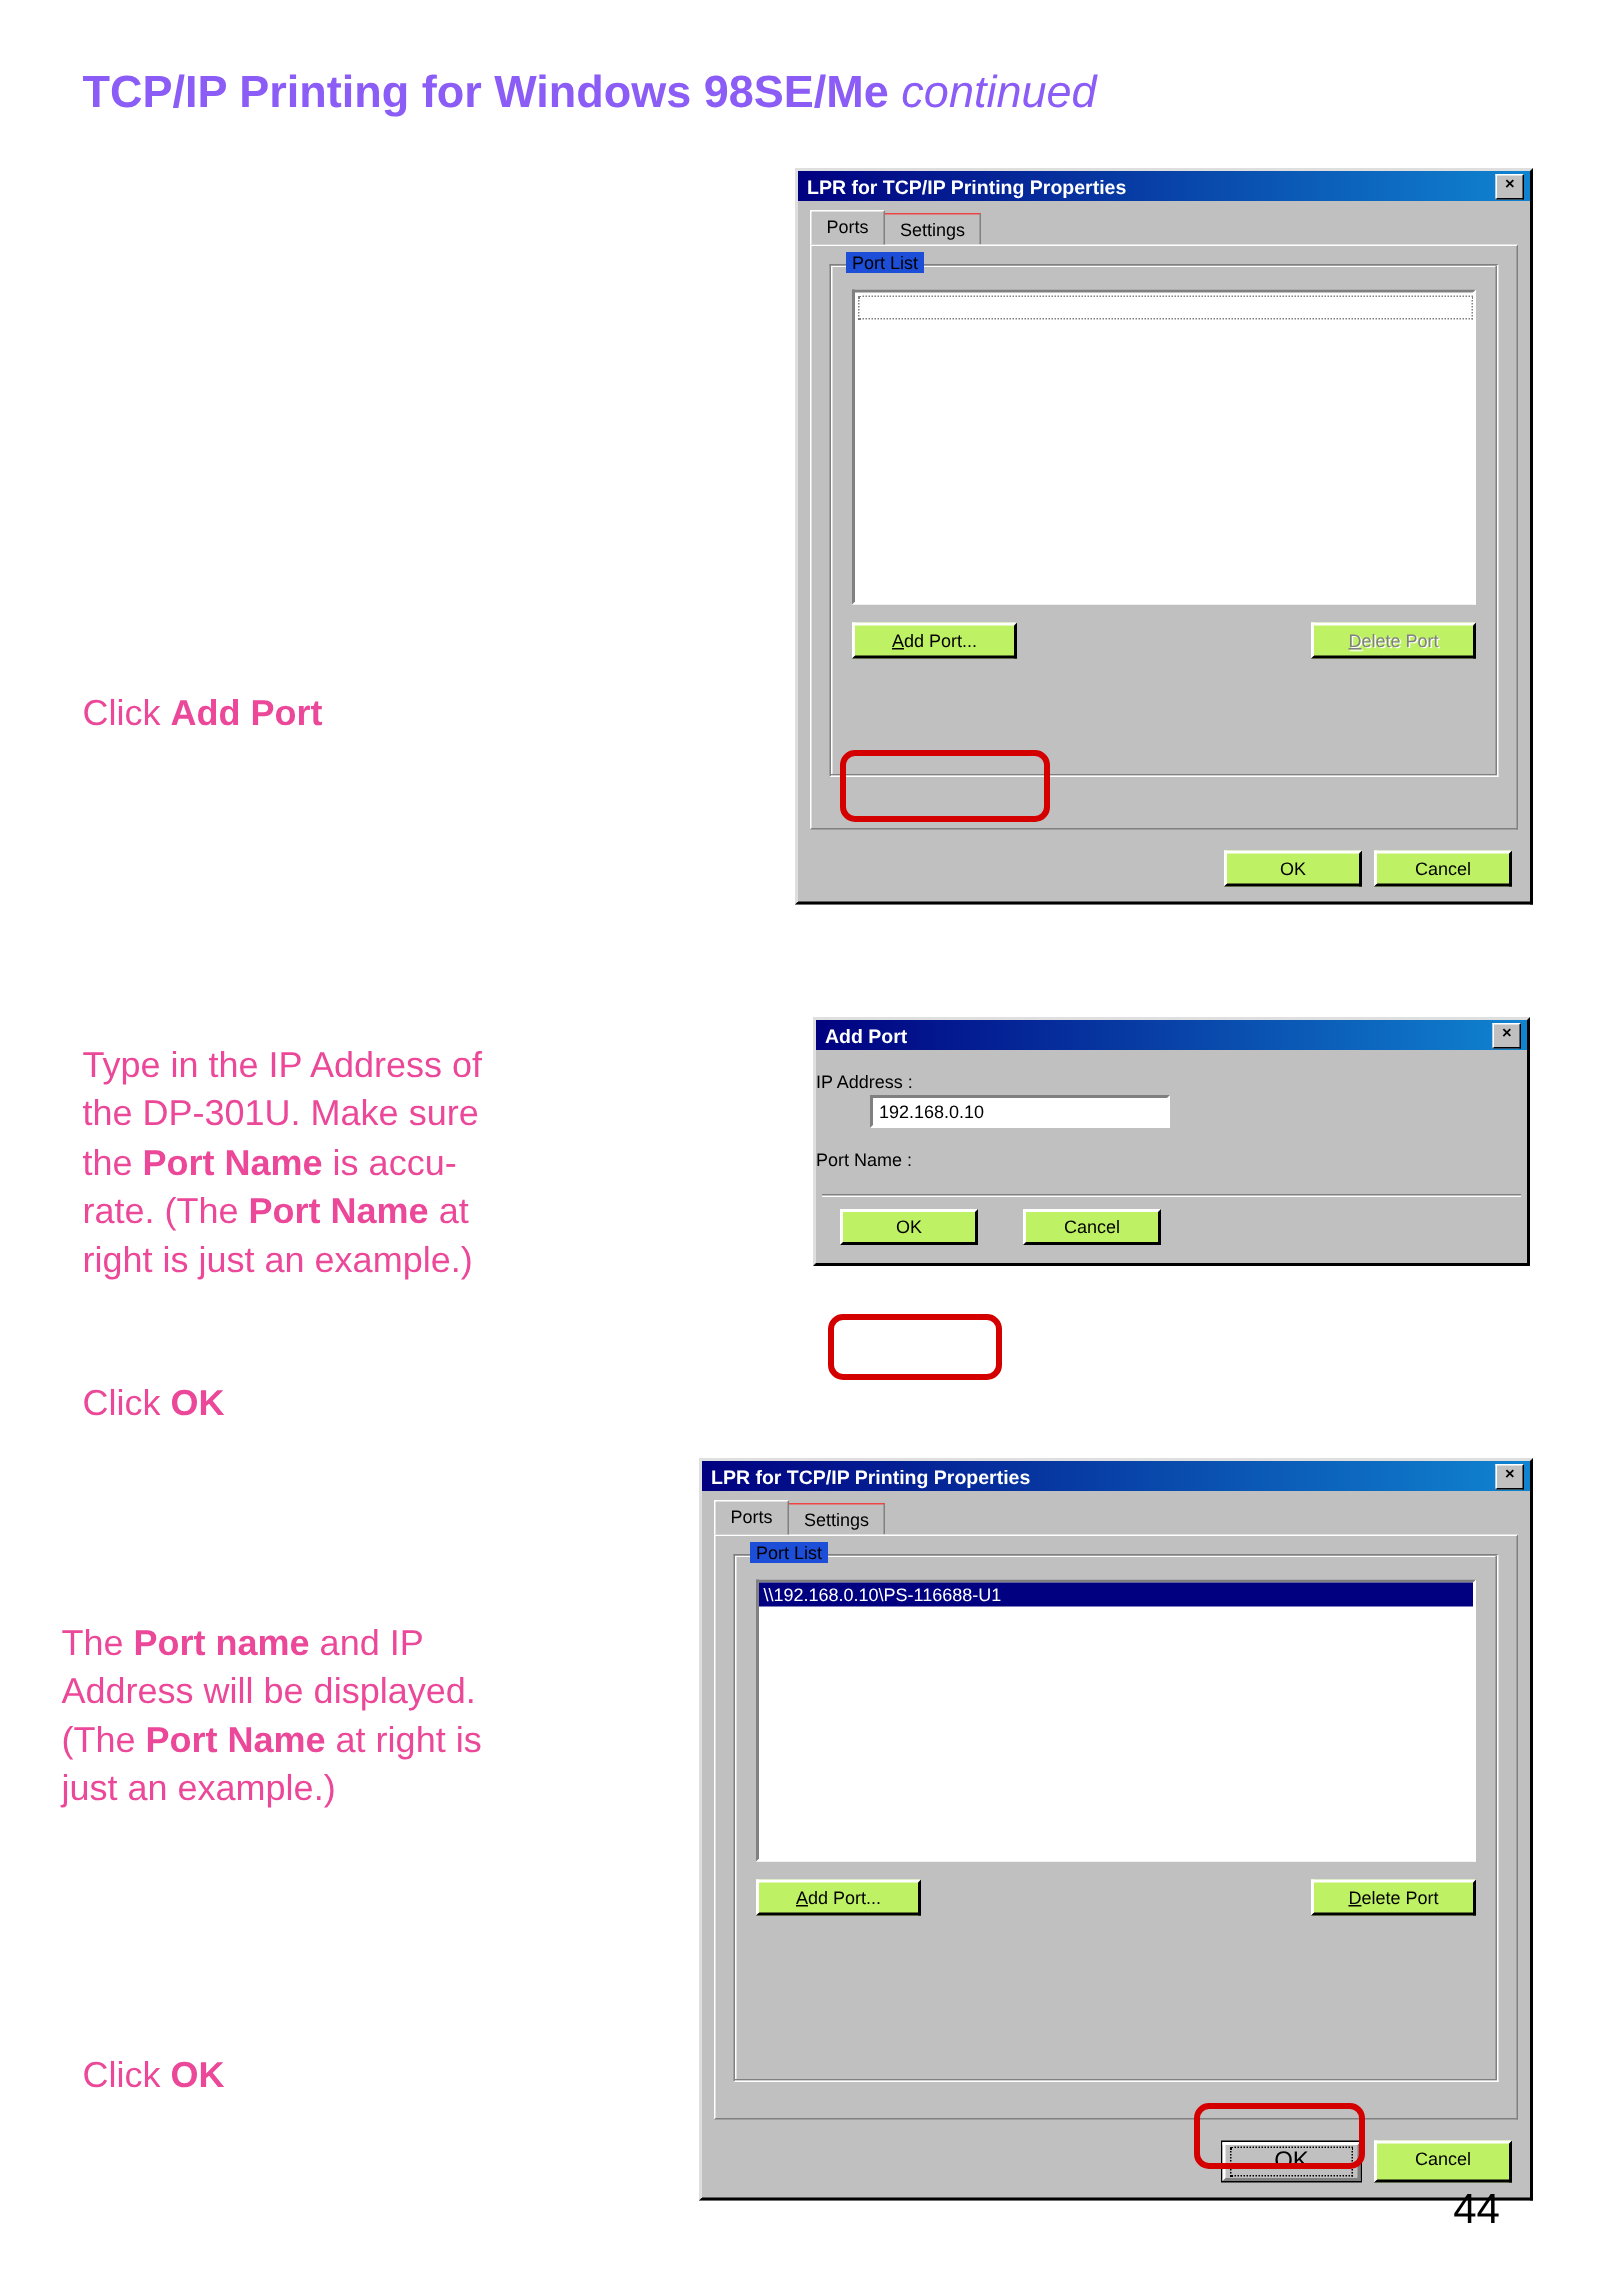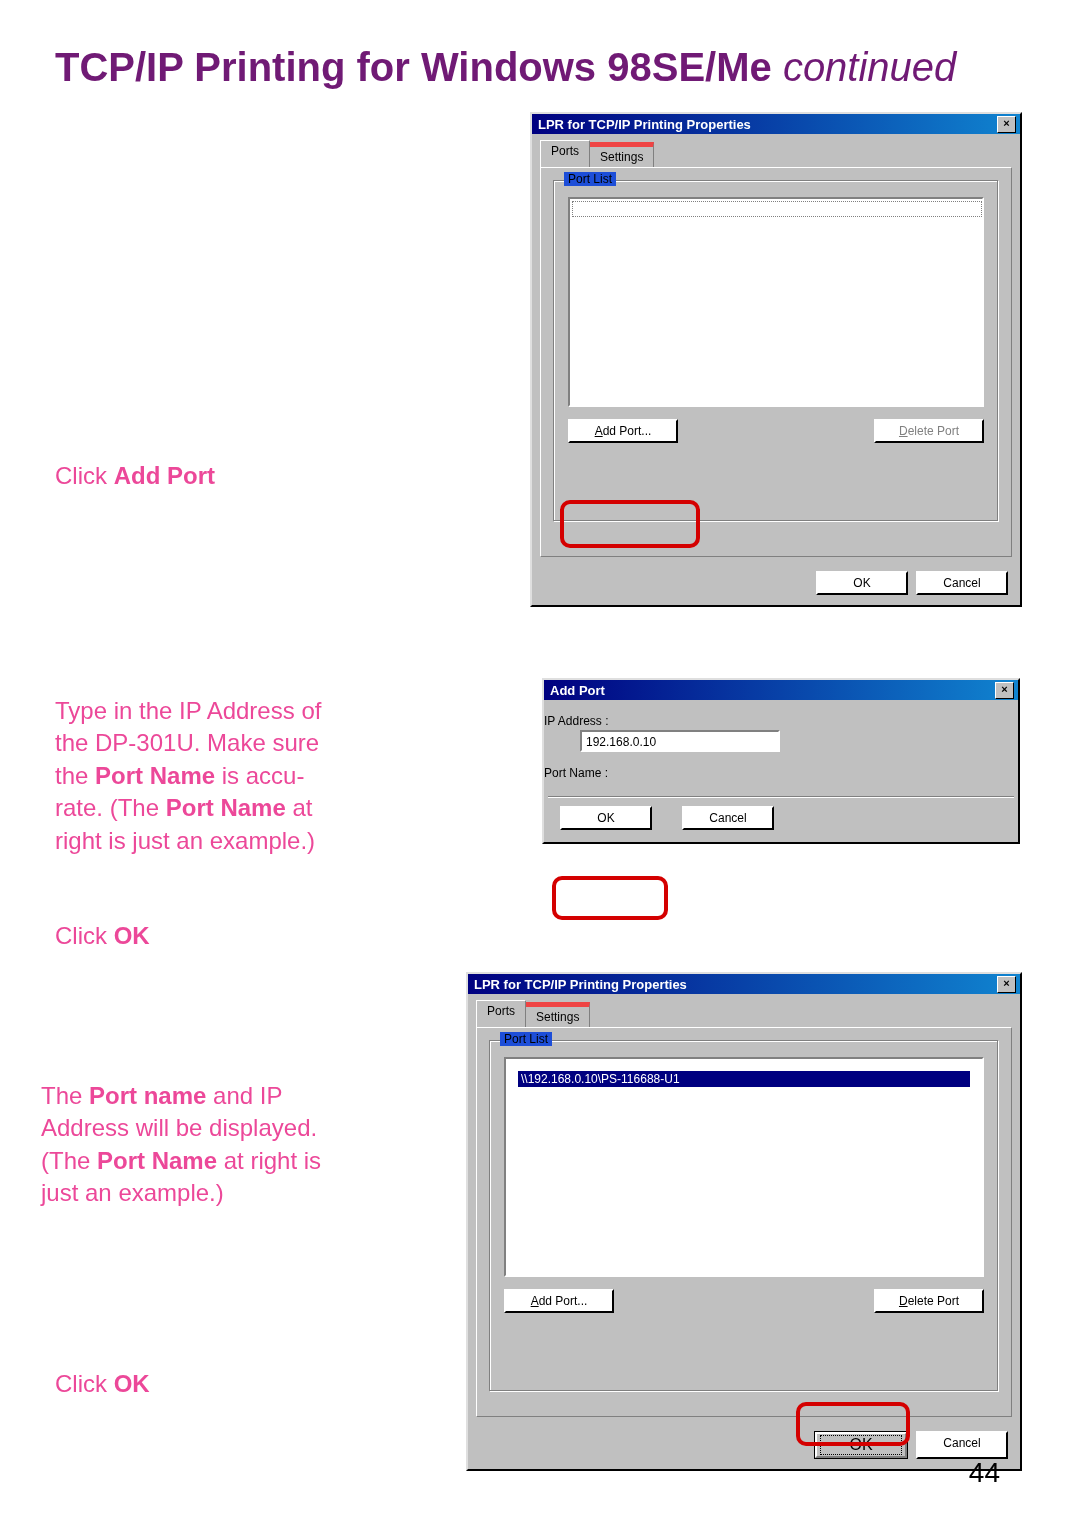--- a/index.html
+++ b/index.html
@@ -8,23 +8,23 @@
     width: 1080px;
     height: 1529px;
     background: #fff;
     font-family: Arial, Helvetica, sans-serif;
     position: relative;
   }
   .page-title {
     position: absolute;
     left: 55px;
     top: 45px;
-    font-size: 40px;
+    font-size: 30px;
     font-weight: bold;
-    color: #701a75;
+    color: #8b5cf6;
   }
   .page-title .cont {
     font-style: italic;
     font-weight: normal;
   }
   .instruction {
     position: absolute;
     font-size: 24px;
     color: #ec4899;
     line-height: 1.35;
@@ -83,21 +83,21 @@
     margin-right: -1px;
     cursor: pointer;
   }
   .tab.active {
     position: relative;
     z-index: 2;
     background: #c0c0c0;
   }
   .tab.inactive {
     margin-top: 2px;
-    border-top: 5px solid #ef4444;
+    border-top: 1px solid #ef4444;
   }
   .tab-panel {
     margin: 0 8px 8px 8px;
     border-top: 1px solid #fff;
     border-left: 1px solid #fff;
     border-right: 1px solid #808080;
     border-bottom: 1px solid #808080;
     background: #c0c0c0;
     padding: 12px;
     position: relative;
@@ -138,21 +138,21 @@
     font-size: 12px;
     padding: 1px 3px;
   }
   .listbox-dotted {
     width: 100%;
     height: 14px;
     border: 1px dotted #808080;
     margin-top: 0;
   }
   .btn98 {
-    background: #ffffff;
+    background: #bef264;
     border-top: 2px solid #fff;
     border-left: 2px solid #fff;
     border-right: 2px solid #000;
     border-bottom: 2px solid #000;
     font-size: 12px;
     padding: 3px 0;
     text-align: center;
     cursor: pointer;
     box-sizing: border-box;
   }
@@ -303,21 +303,21 @@
     <span class="title-text">LPR for TCP/IP Printing Properties</span>
     <div class="close-btn">×</div>
   </div>
   <div class="tab-row">
     <div class="tab active">Ports</div>
     <div class="tab inactive">Settings</div>
   </div>
   <div class="tab-panel" style="height:390px;">
     <div class="groupbox" style="height:320px;">
       <span class="groupbox-label">Port List</span>
-      <div class="sunken listbox" style="height:220px; padding:12px;">
+      <div class="sunken listbox" style="height:188px; padding:0;">
         <div class="listbox-item">\\192.168.0.10\PS-116688-U1</div>
       </div>
       <div class="btn-row">
         <div class="btn98 btn-wide"><span class="u">A</span><span>dd Port...</span></div>
         <div class="btn98 btn-wide"><span class="u">D</span><span>elete Port</span></div>
       </div>
     </div>
   </div>
   <div class="bottom-btns">
     <div class="default-btn btn-w">

